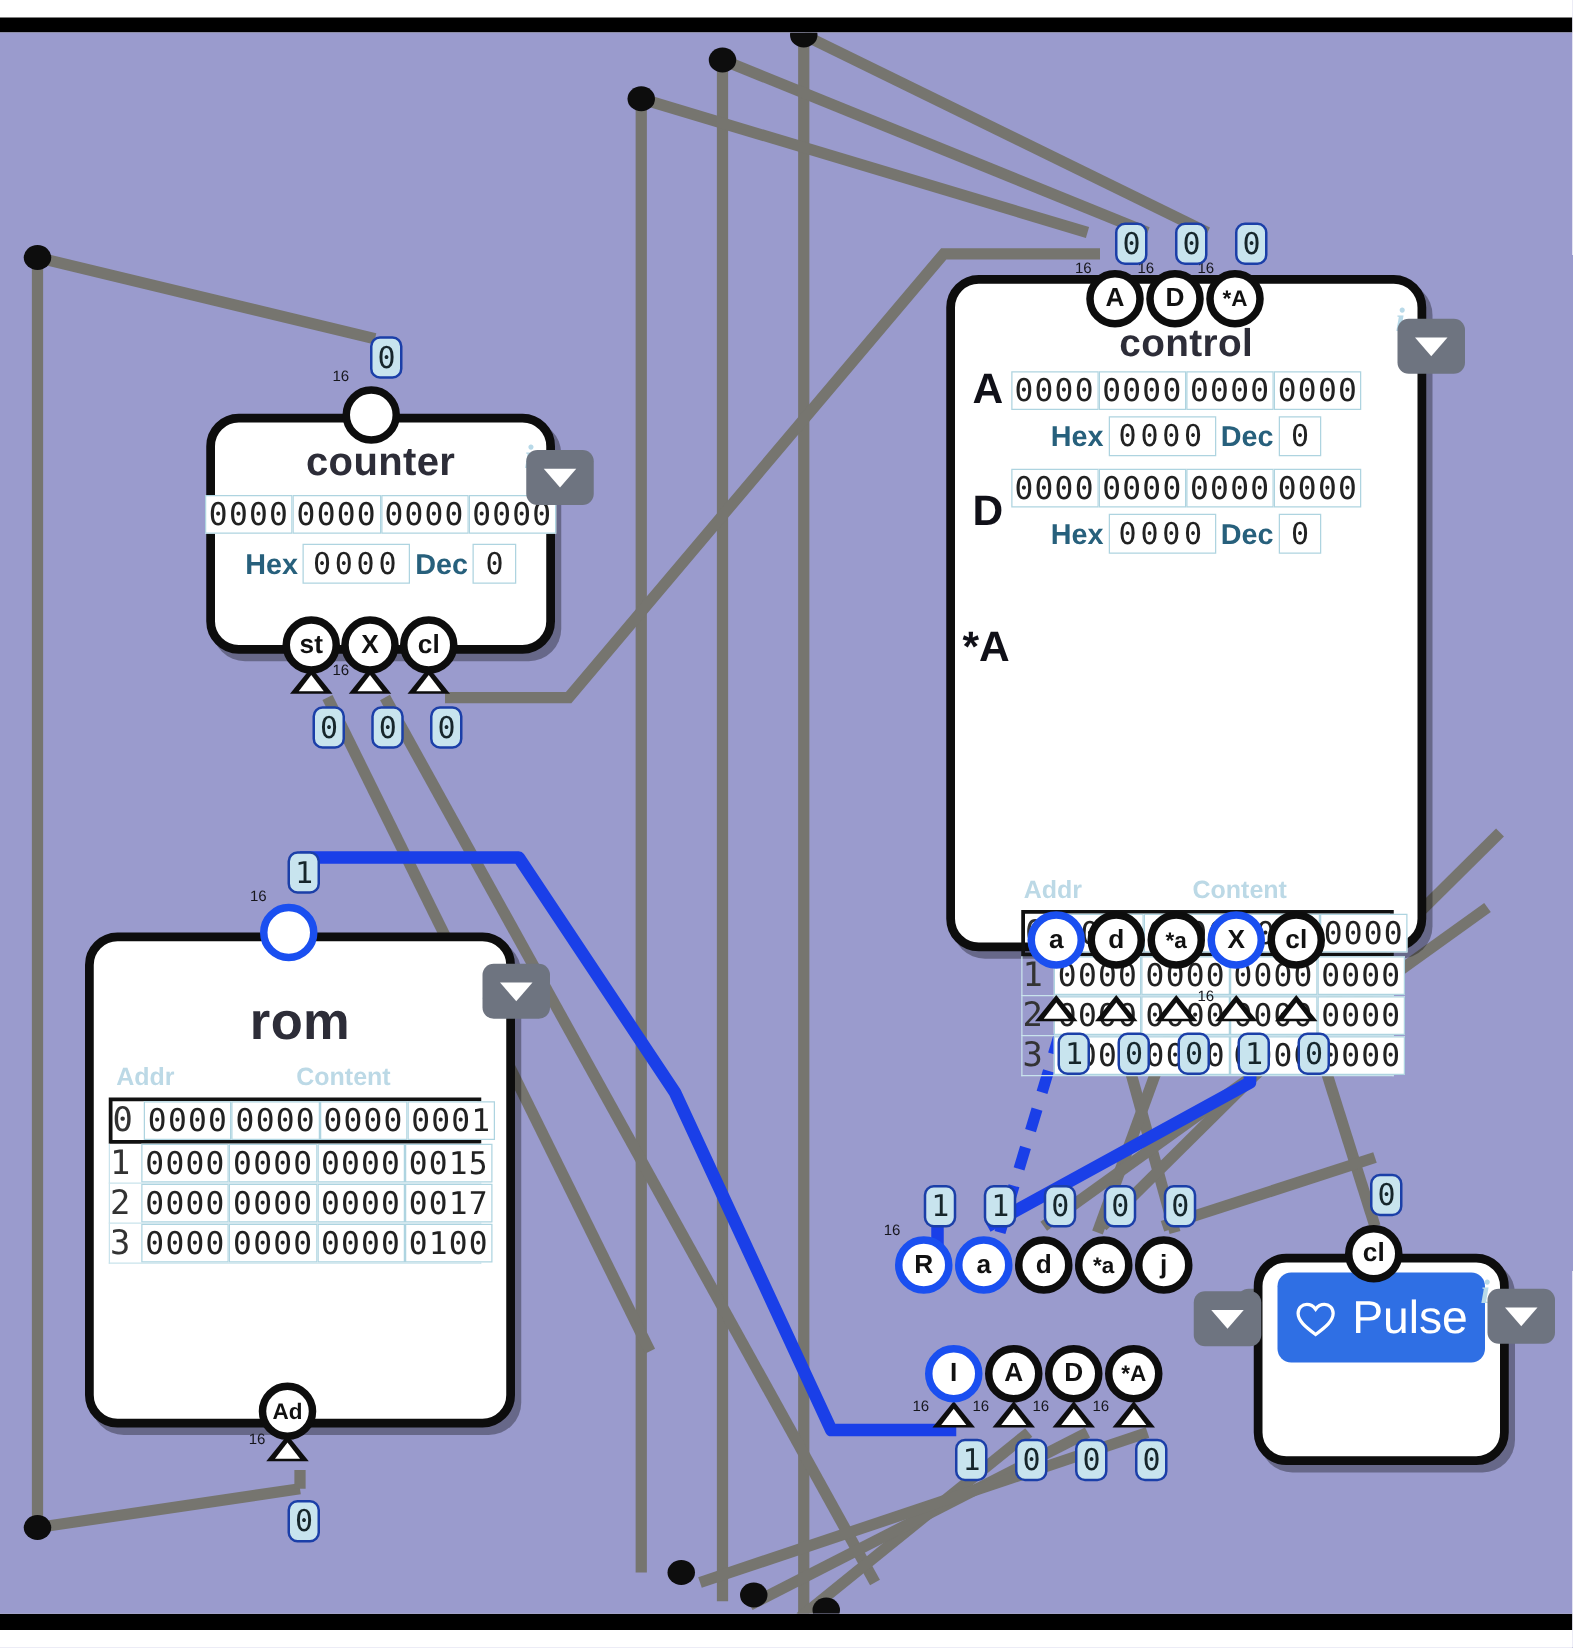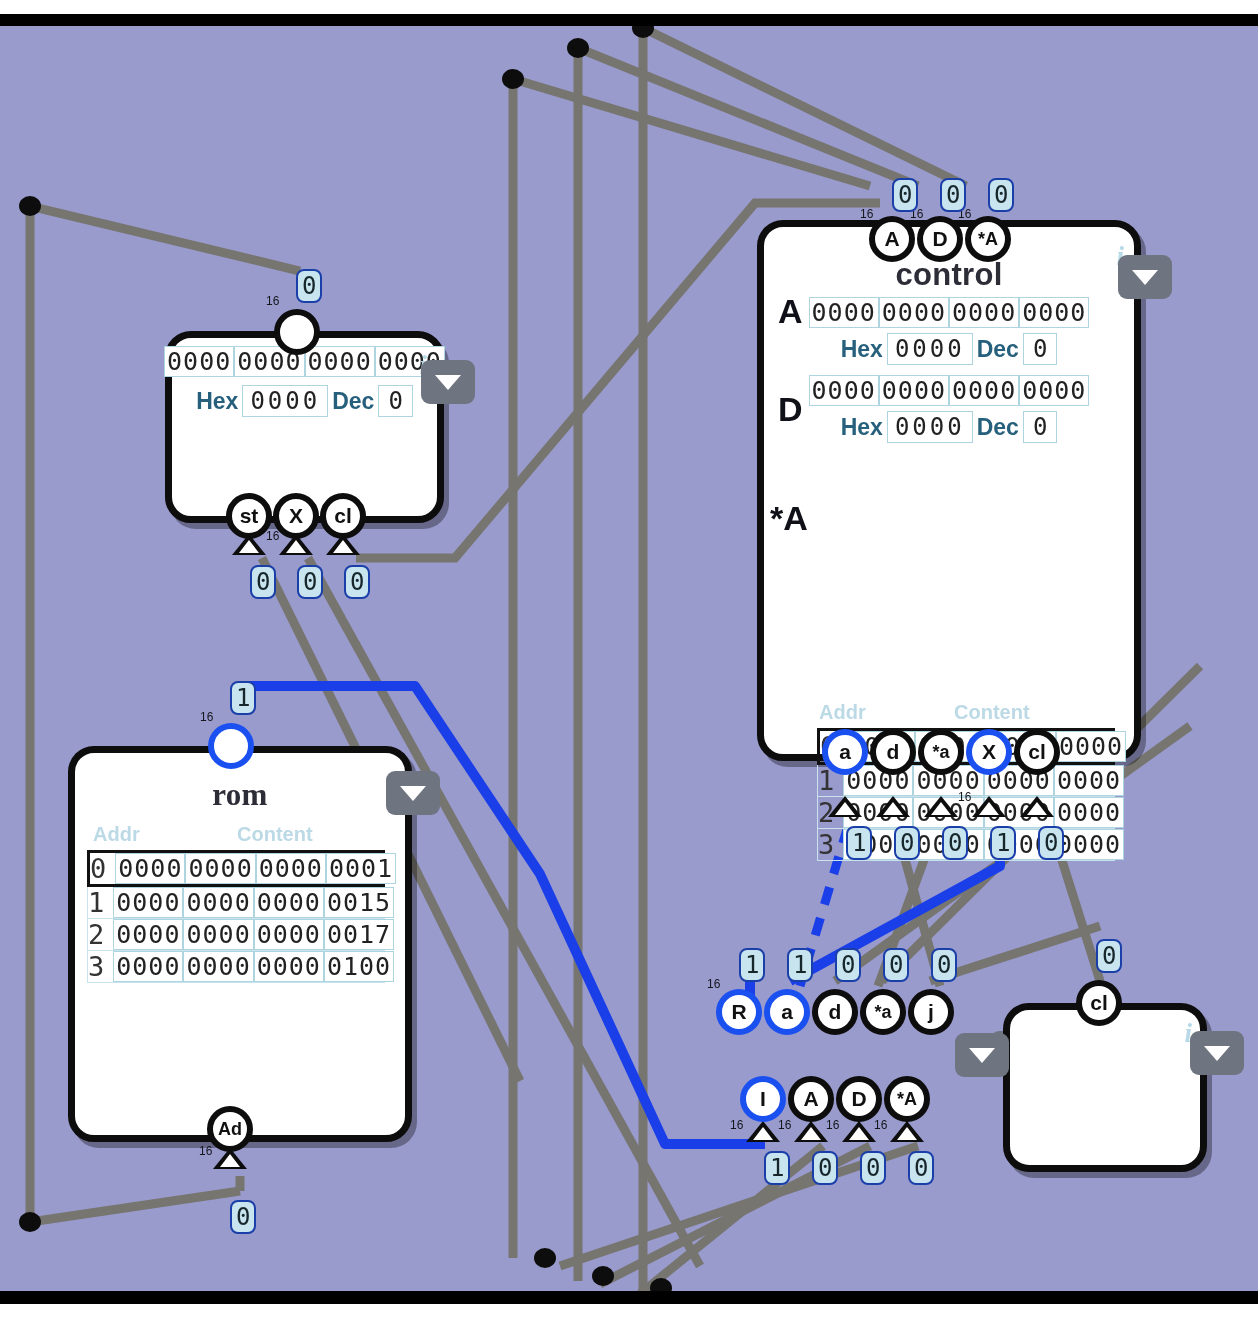--- a/index.html
+++ b/index.html
@@ -133,20 +133,21 @@
       <g stroke="#1a3fe8" stroke-width="10" fill="none">
         <path d="M750 955 L750 990"></path>
       </g>
     </svg>
 
     <div class="port plain" style="left:274px;top:283px;width:46px;height:46px;"></div>
     <div class="bitlab" style="left:266px;top:268px;">16</div>
     <div class="badge" style="left:296px;top:243px;">0</div>
 
     <div class="block" style="left:165px;top:305px;width:265px;height:178px;">
+      <div class="blk-title" style="font-size:32px;margin-top:13px;">counter</div>
       <div class="infoi" style="right:10px;top:12px;" title="info-icon">i</div>
       <div class="nibrow" style="margin-top:8px;">
         <span class="nib">0000</span>
         <span class="nib">0000</span>
         <span class="nib">0000</span>
         <span class="nib">0000</span>
       </div>
       <div class="hexrow">
         <span class="hexlab">Hex</span>
         <span class="hexval">0000</span>
@@ -274,21 +275,21 @@
     <div class="badge" style="left:894px;top:800px;">0</div>
     <div class="badge" style="left:942px;top:800px;">0</div>
     <div class="badge" style="left:990px;top:800px;">1</div>
     <div class="badge" style="left:1038px;top:800px;">0</div>
 
     <div class="badge" style="left:230px;top:655px;">1</div>
     <div class="bitlab" style="left:200px;top:684px;">16</div>
     <div class="port plain act" style="left:208px;top:697px;"></div>
 
     <div class="block" style="left:68px;top:720px;width:330px;height:382px;">
-      <div class="blk-title" style="font-size:31px;margin-top:24px;font-family:Liberation Serif, serif;">rom</div>
+      <div class="blk-title" style="font-size:42px;margin-top:40px;">rom</div>
       <div class="infoi" style="right:12px;top:22px;">i</div>
       <div class="tblhdr" style="margin:10px 0 0 18px;">
         <span style="width:72px;">Addr</span>
         <span style="margin-left:72px;">Content</span>
       </div>
       <div style="margin:4px 0 0 12px;width:298px;">
         <div class="trow first">
           <span class="taddr">0</span>
           <span class="tcontent">
             <span class="nib">0000</span>
@@ -366,19 +367,25 @@
     <div class="badge" style="left:764px;top:1125px;">1</div>
     <div class="badge" style="left:812px;top:1125px;">0</div>
     <div class="badge" style="left:860px;top:1125px;">0</div>
     <div class="badge" style="left:908px;top:1125px;">0</div>
 
     <div class="badge" style="left:1096px;top:913px;">0</div>
     <div class="port" style="left:1076px;top:954px;">cl</div>
     <div class="leftnub" style="left:990px;top:1005px;"></div>
     <div class="block" style="left:1003px;top:977px;width:190px;height:155px;">
       <div class="infoi" style="right:8px;top:8px;">i</div>
+      <div class="pulse">
+        <svg class="heart" viewBox="0 0 24 22">
+          <path d="M12 20.5 C6 16 1.8 12.6 1.8 8.2 C1.8 5.2 4.1 3 6.9 3 C8.8 3 10.7 4 12 5.8 C13.3 4 15.2 3 17.1 3 C19.9 3 22.2 5.2 22.2 8.2 C22.2 12.6 18 16 12 20.5 Z" fill="none" stroke="#fff" stroke-width="1.9"></path>
+        </svg>
+        <span>Pulse</span>
+      </div>
     </div>
     <div class="ddbtn" style="left:1190px;top:1005px;">
         <i></i>
       </div>
 
   </div>
 </div>
 
 </body></html>

